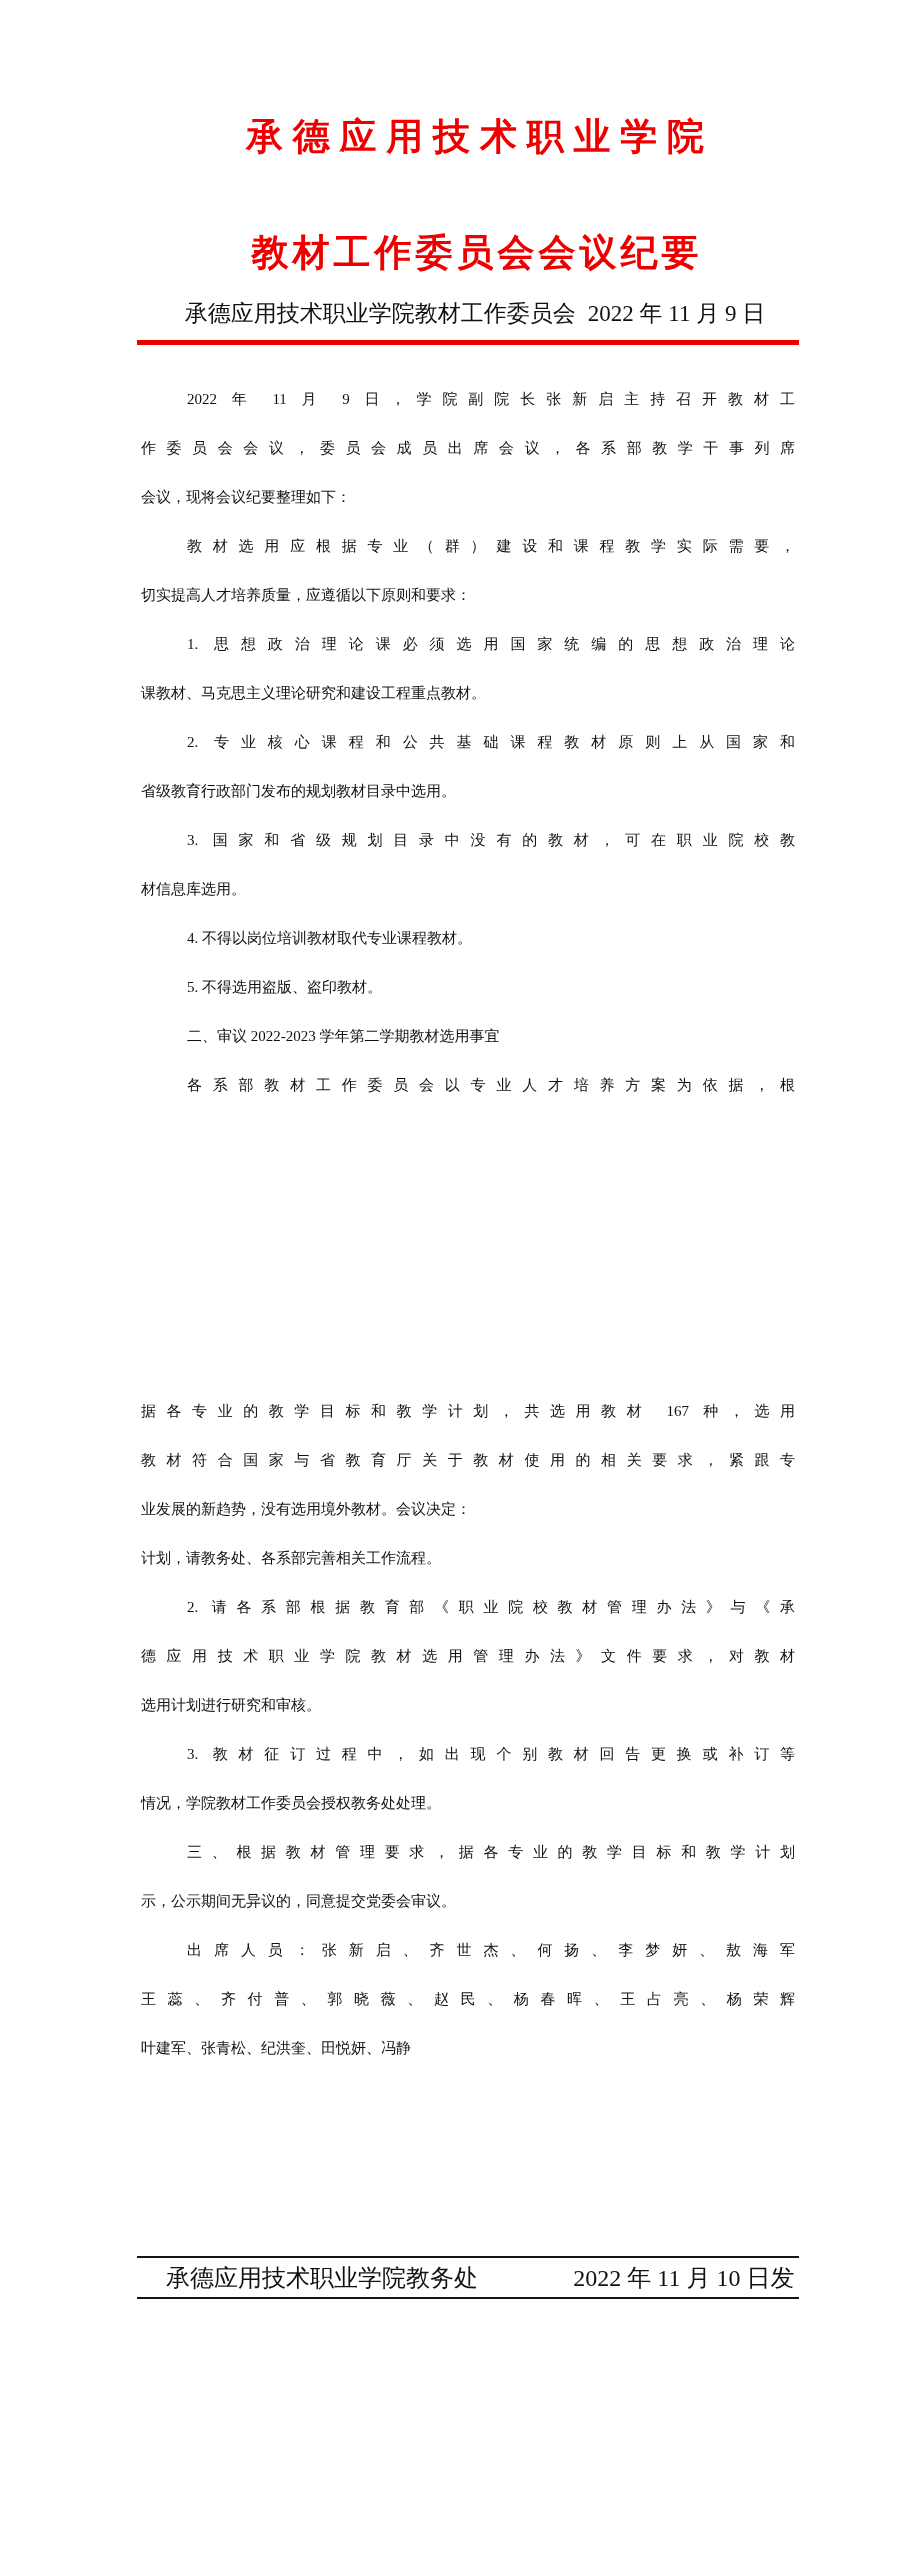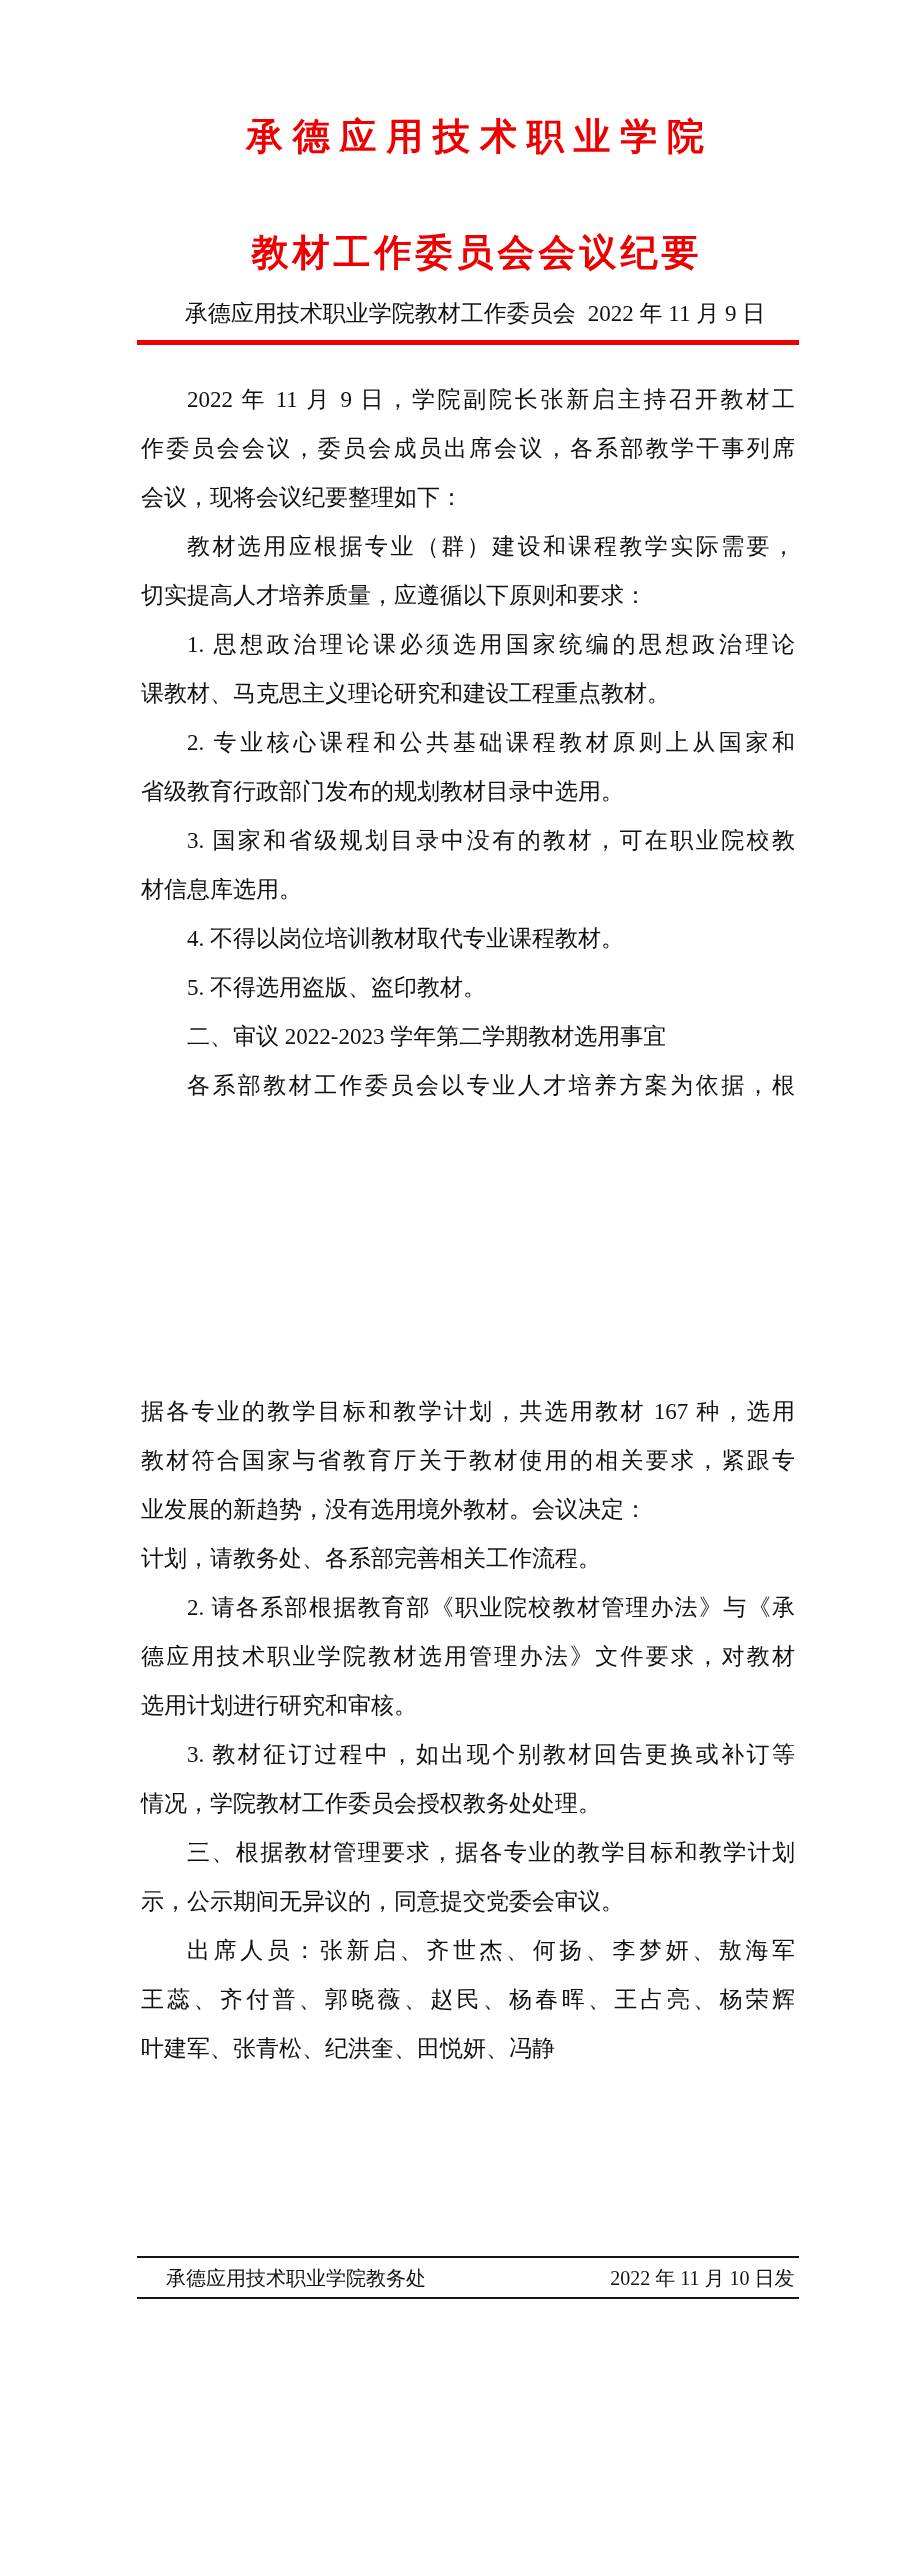--- a/index.html
+++ b/index.html
@@ -42,21 +42,21 @@
     top: 340px;
     left: 137px;
     width: 662px;
     height: 5.2px;
     background: var(--rule-red, #ee0000);
   }
   .body-block {
     position: absolute;
     left: 141px;
     width: 654px;
-    font-size: 23px;
+    font-size: 15px;
   }
   .body-block.p1 { top: 375px; }
   .body-block.p2 { top: 1387px; }
   .body-block .line {
     height: 49px;
     line-height: 49px;
     overflow: visible;
   }
   .body-block .line.indent { text-indent: 46px; }
   .body-block .line.fill { text-align: justify; text-align-last: justify; }
@@ -73,21 +73,21 @@
     position: absolute;
     top: 2261px;
     left: 137px;
     width: 662px;
     height: 34px;
     display: flex;
     justify-content: space-between;
     align-items: center;
     box-sizing: border-box;
     padding: 0 4.6px 0 29px;
-    font-size: 20px;
+    font-size: 24px;
     white-space: nowrap;
   }
 </style>
 </head>
 <body>
 
 <div class="page" style="--title-red: #ee0000; --rule-red: #ee0000; --ink: #111111; --bg: #ffffff;">
 
   <div class="title-line l1">承德应用技术职业学院</div>
 

